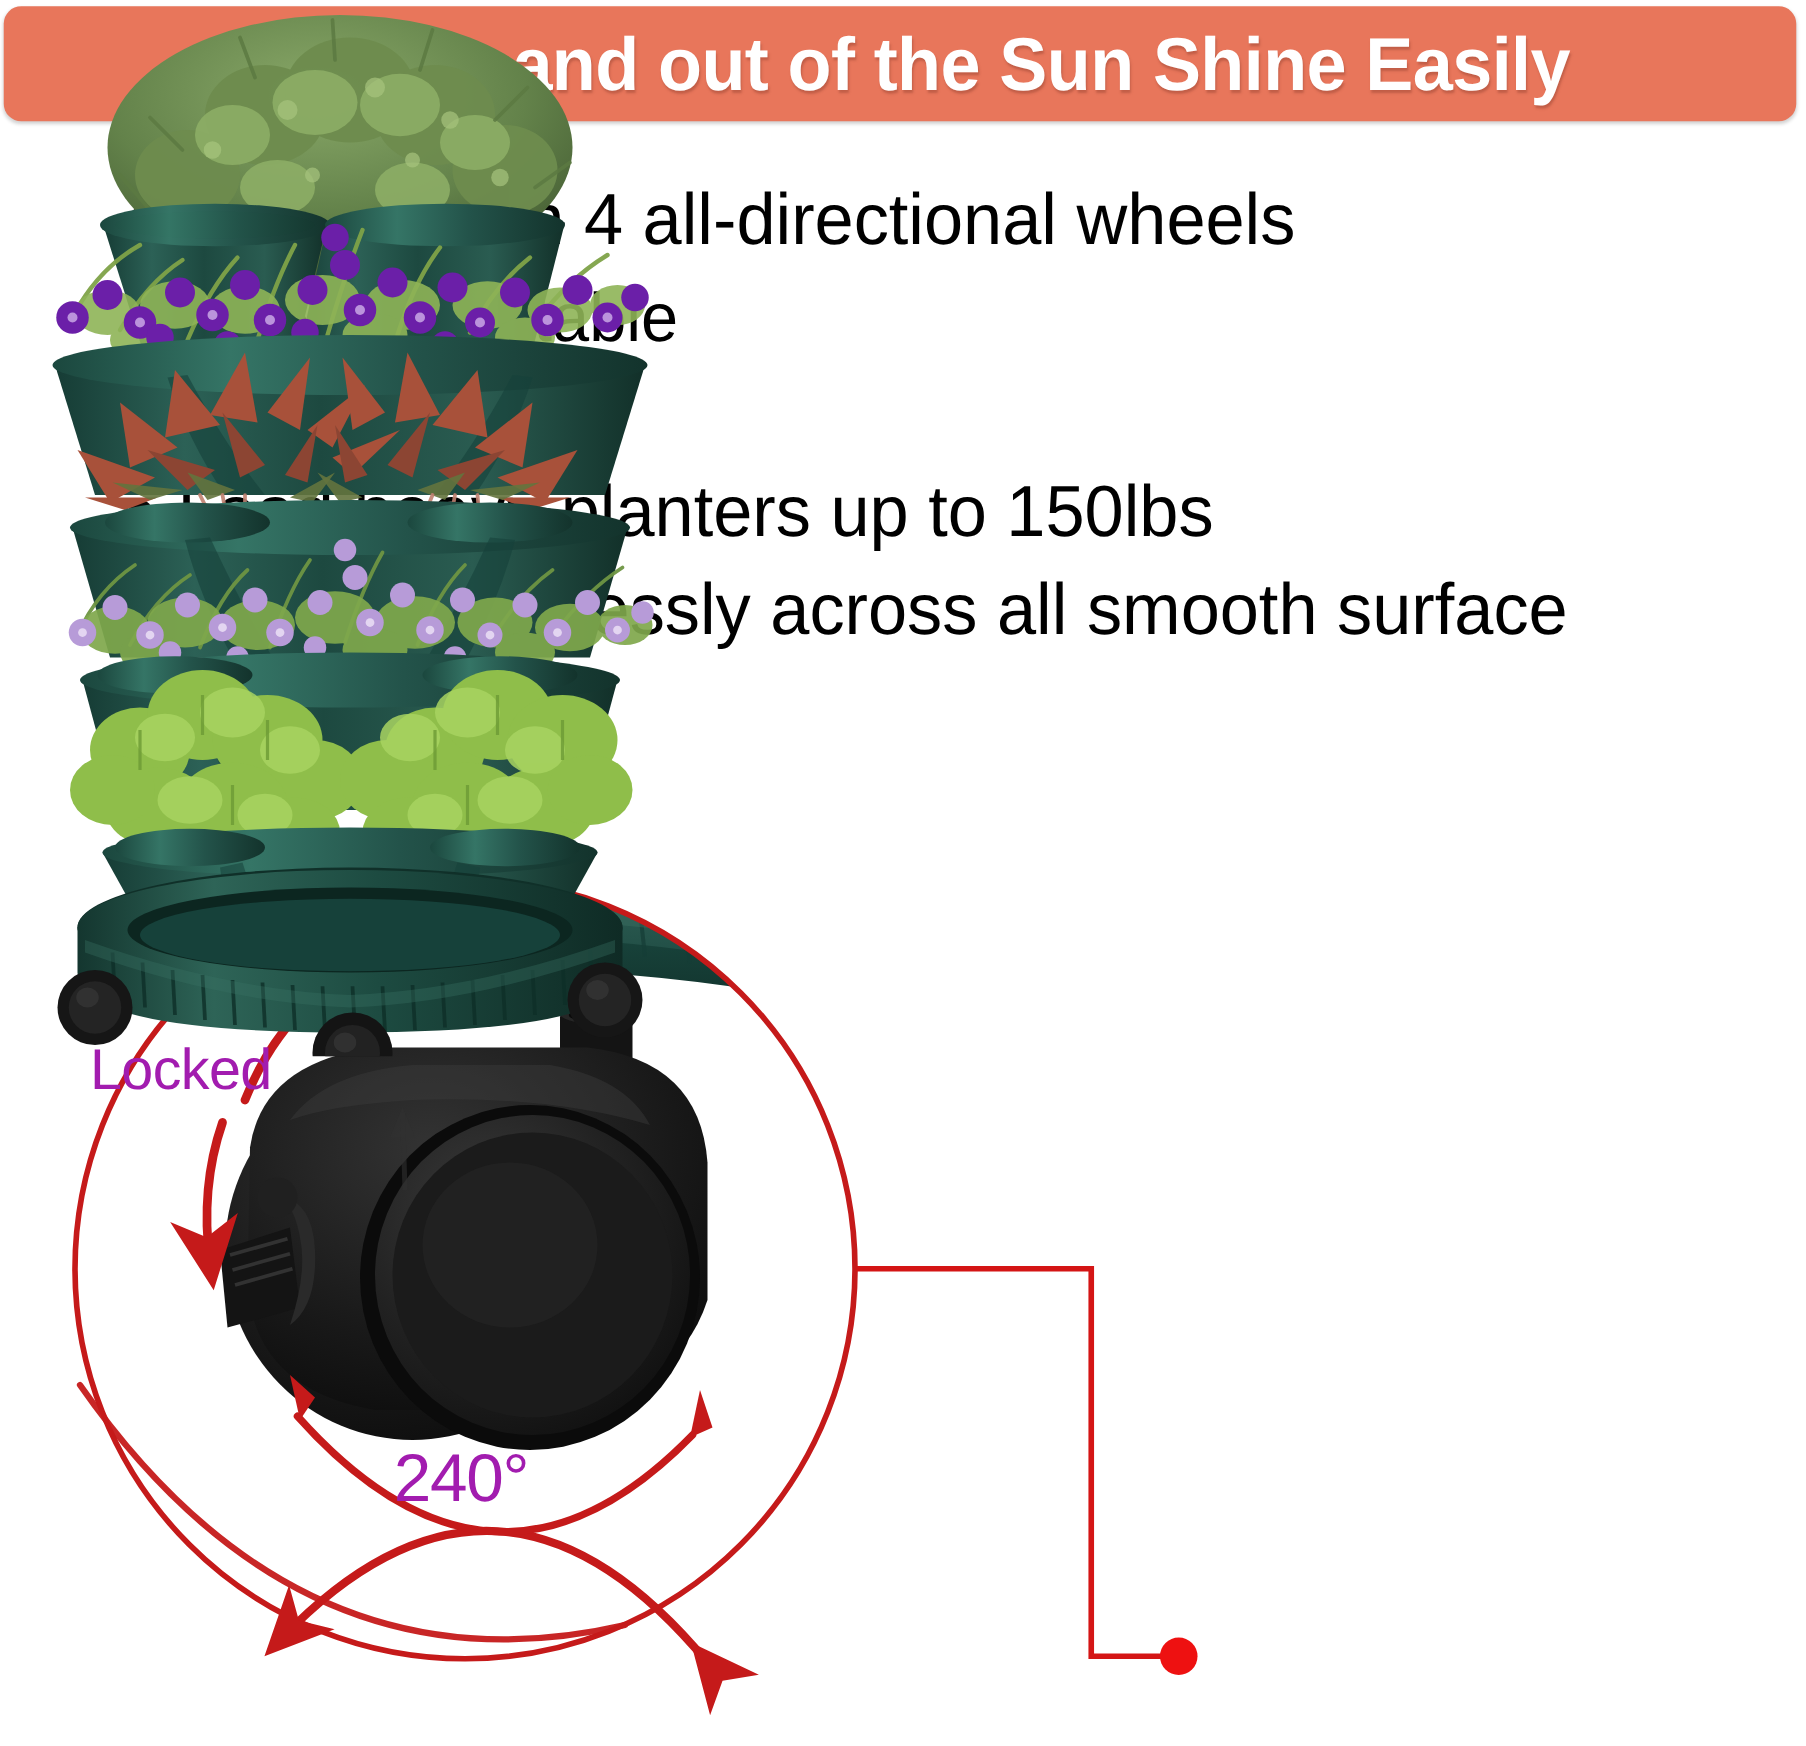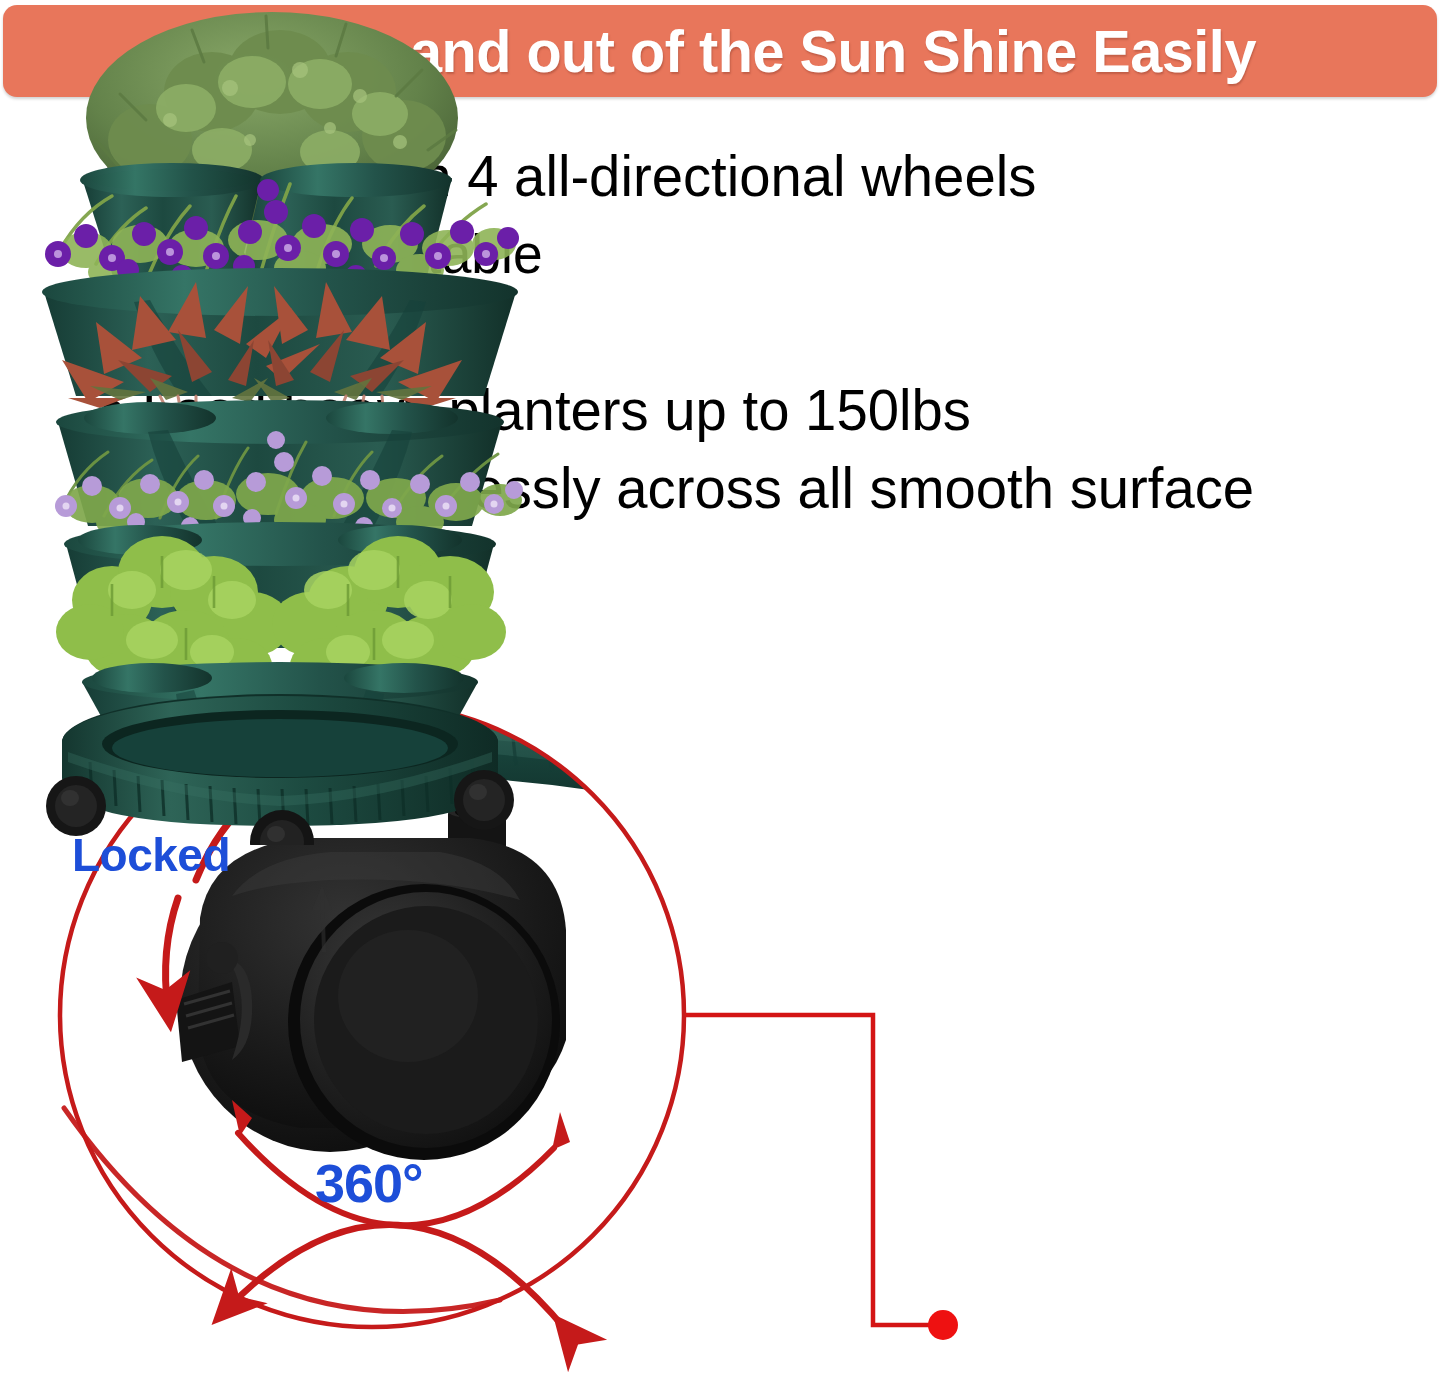--- a/index.html
+++ b/index.html
@@ -39,21 +39,21 @@
   .feat-text{
     font-size:58px;line-height:72px;color:#000000;
     font-family:"Liberation Sans","DejaVu Sans",sans-serif;
     font-weight:400;transform:scaleX(0.97);transform-origin:left center;
     white-space:nowrap;
   }
   .feat-text.sub{font-size:55px;}
   #caster-svg{position:absolute;left:0;top:0;}
 
   .callout-label{
-    position:absolute;font-weight:bold;color:#1d4ed8;
+    position:absolute;font-weight:normal;color:#a21caf;
     font-family:"Liberation Sans","DejaVu Sans",sans-serif;
     white-space:nowrap;
   }
   #locked-label{left:72px;top:828px;font-size:46px;letter-spacing:-0.5px;}
   #deg-label{left:315px;top:1152px;font-size:54px;letter-spacing:-1px;}
 
   
   #connector-svg{position:absolute;left:0;top:0;width:1445px;height:1397px;pointer-events:none;}
   #planter-svg{position:absolute;left:0;top:0;}
 </style>
@@ -185,21 +185,21 @@
   <path d="M 178 898 Q 160 950 168 1010" fill="none" stroke="#C51A1A" stroke-width="7" stroke-linecap="round" marker-end="url(#arrowRed)"></path>
 
   <path d="M 226 1120 Q 392 1320 566 1140" fill="none" stroke="#C51A1A" stroke-width="6.5" stroke-linecap="round" marker-start="url(#arrowRed)" marker-end="url(#arrowRed)" transform="rotate(180 396 1225)"></path>
   <path d="M 238 1133 Q 396 1310 554 1148" fill="none" stroke="#C51A1A" stroke-width="6" stroke-linecap="round"></path>
   <path d="M 240 1136 L 232 1100 L 252 1118 Z" fill="#C51A1A"></path>
   <path d="M 552 1150 L 560 1112 L 570 1142 Z" fill="#C51A1A"></path>
   <path d="M 64 1108 Q 240 1360 500 1300" fill="none" stroke="#C51A1A" stroke-width="5" stroke-linecap="round" opacity="0.95"></path>
 </svg>
 
 <div class="callout-label" id="locked-label">Locked</div>
-<div class="callout-label" id="deg-label">360°</div>
+<div class="callout-label" id="deg-label">240°</div>
 
 <svg id="connector-svg">
   <polyline points="685,1015 873,1015 873,1325 938,1325" fill="none" stroke="#D41515" stroke-width="4.5"></polyline>
   <circle cx="943" cy="1325" r="15" fill="#EE1111"></circle>
 </svg>
 
 <svg id="planter-svg" width="560" height="845" viewBox="0 0 560 845">
   <defs>
     <linearGradient id="potG" x1="0" y1="0" x2="1" y2="0">
       <stop offset="0" stop-color="#163C35"></stop>

